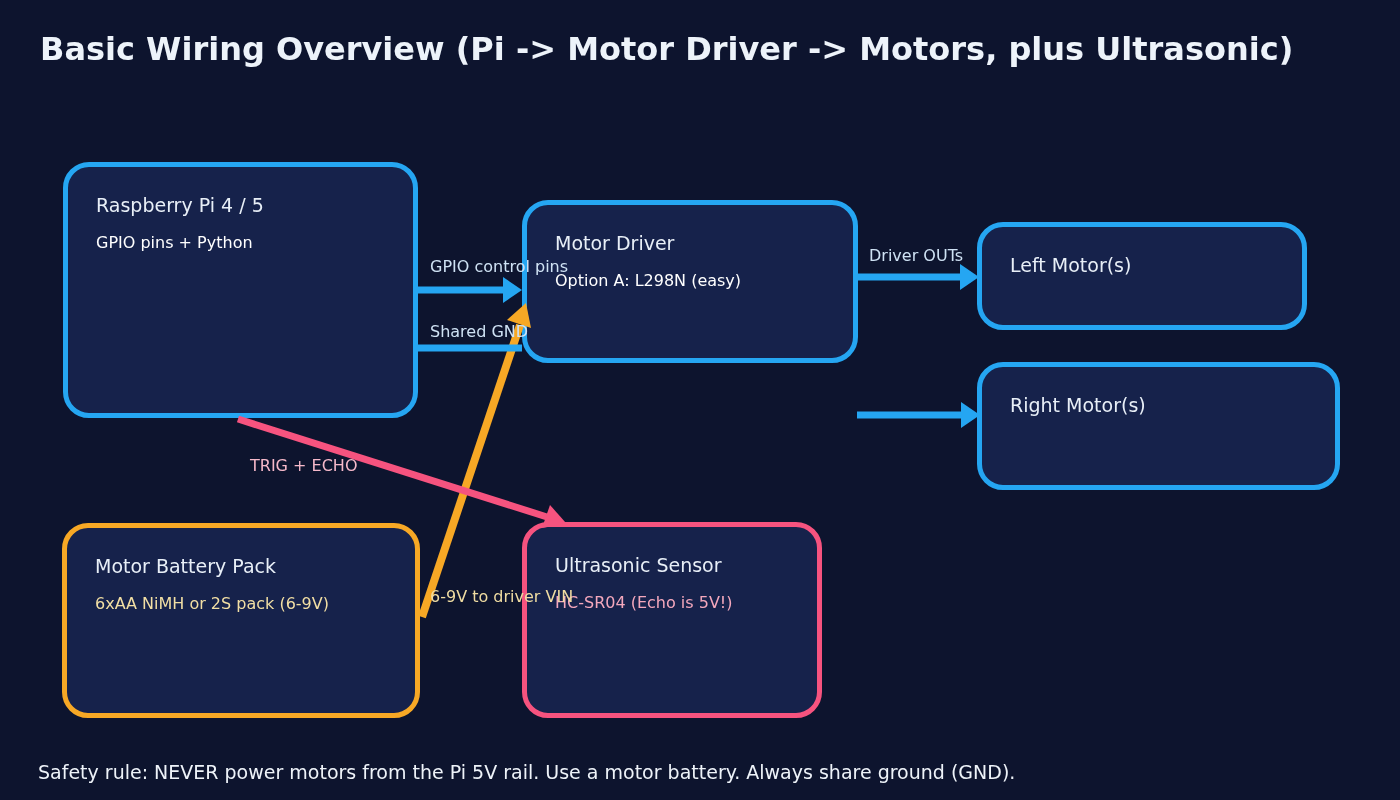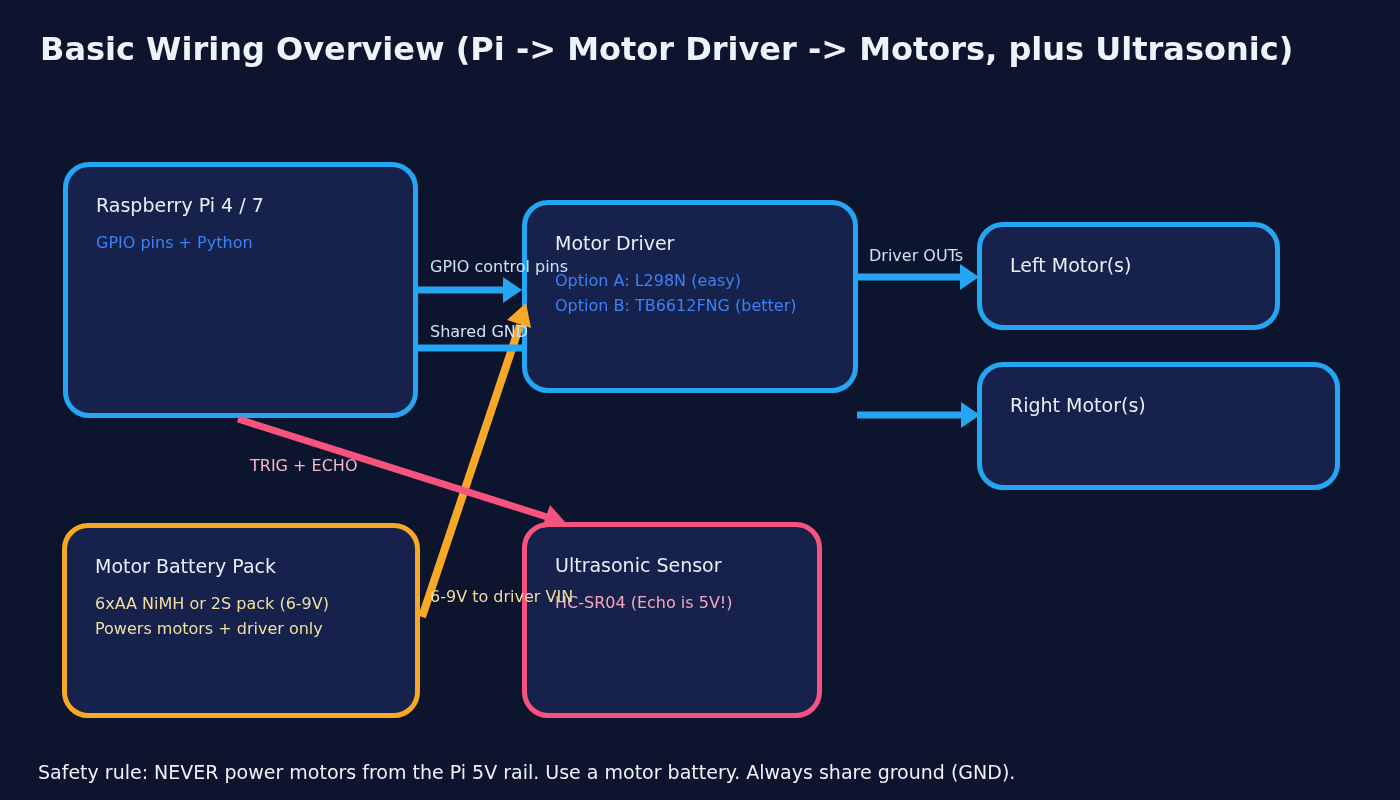--- a/index.html
+++ b/index.html
@@ -15,63 +15,61 @@
   }
   .node{
     position:absolute;box-sizing:border-box;
     background:#16224b;border:5px solid #25a6f2;border-radius:26px;
     padding:27px 28px;z-index:1;
   }
   .node.orange{border-color:#f7a825;}
   .node.pink{border-color:#f6537f;}
   .node-title{font-size:19px;color:#e8eff7;margin-bottom:14px;white-space:nowrap;}
   .node-line{font-size:16px;line-height:25px;white-space:nowrap;}
-  .blue-text{color:#3b82f6;}
+  .blue-text{color:#ffffff;}
   .cream-text{color:#f2dfa4;}
   .pink-text{color:#f4a8bd;}
   svg.arrows{position:absolute;left:0;top:0;z-index:2;pointer-events:none;}
   .edge-label{
     position:absolute;font-size:16px;white-space:nowrap;z-index:3;
   }
   .edge-label.blue{color:#cfe2f4;}
   .edge-label.cream{color:#efdca2;}
   .edge-label.pink{color:#f6b9ca;text-align:center;}
   .safety-note{
     position:absolute;left:38px;top:761px;
     font-size:19px;color:#eef3f9;white-space:nowrap;z-index:3;
   }
 </style>
 </head>
 <body>
 
 <div class="page-title">Basic Wiring Overview (Pi -&gt; Motor Driver -&gt; Motors, plus Ultrasonic)</div>
 
 <div class="node" style="left:63px;top:162px;width:355px;height:256px">
-  <div class="node-title">Raspberry Pi 4 / 7</div>
+  <div class="node-title">Raspberry Pi 4 / 5</div>
   <div class="node-line blue-text">GPIO pins + Python</div>
 </div>
 
-<div class="node" style="left:522px;top:200px;width:336px;height:193px">
+<div class="node" style="left:522px;top:200px;width:336px;height:163px">
   <div class="node-title">Motor Driver</div>
   <div class="node-line blue-text">Option A: L298N (easy)</div>
-  <div class="node-line blue-text">Option B: TB6612FNG (better)</div>
 </div>
 
-<div class="node" style="left:977px;top:222px;width:303px;height:108px">
+<div class="node" style="left:977px;top:222px;width:330px;height:108px">
   <div class="node-title">Left Motor(s)</div>
 </div>
 
 <div class="node" style="left:977px;top:362px;width:363px;height:128px">
   <div class="node-title">Right Motor(s)</div>
 </div>
 
 <div class="node orange" style="left:62px;top:523px;width:358px;height:195px">
   <div class="node-title">Motor Battery Pack</div>
   <div class="node-line cream-text">6xAA NiMH or 2S pack (6-9V)</div>
-  <div class="node-line cream-text">Powers motors + driver only</div>
 </div>
 
 <div class="node pink" style="left:522px;top:522px;width:300px;height:196px">
   <div class="node-title">Ultrasonic Sensor</div>
   <div class="node-line pink-text">HC-SR04 (Echo is 5V!)</div>
 </div>
 
 <svg class="arrows" width="1400" height="800" viewBox="0 0 1400 800">
 
   <g>

